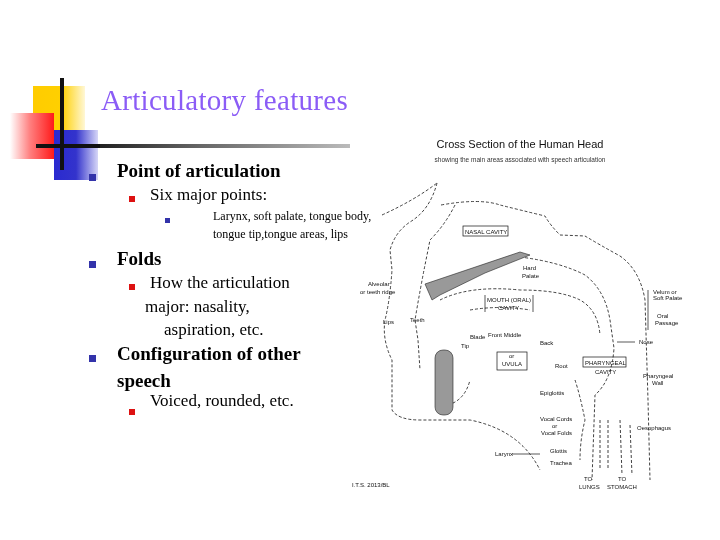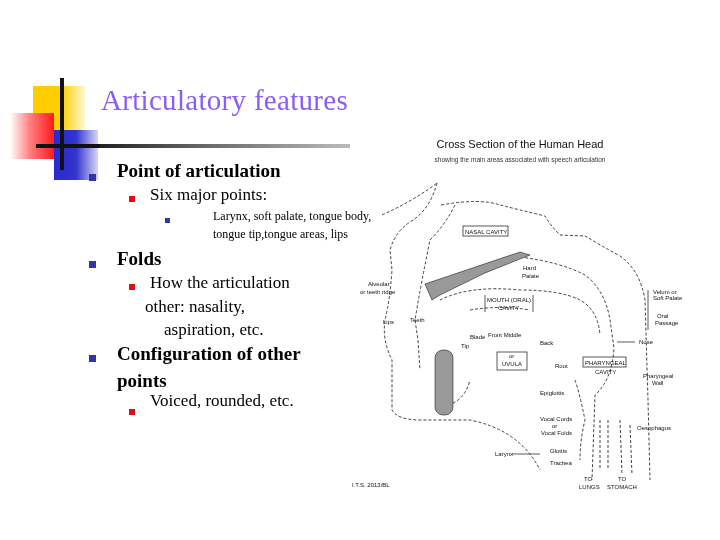--- a/index.html
+++ b/index.html
@@ -45,26 +45,26 @@
 
 <span class="mk mk3" style="left:165px;top:218px;"></span>
 <div class="b l3" style="left:181px;top:209px;">Larynx, soft palate, tongue body,</div>
 <div class="b l3" style="left:181px;top:227px;">tongue tip,tongue areas, lips</div>
 
 <span class="mk mk1" style="left:89px;top:261px;"></span>
 <div class="b l1" style="left:117px;top:248px;">Folds</div>
 
 <span class="mk mk2" style="left:129px;top:284px;"></span>
 <div class="b l2" style="left:150px;top:273px;">How the articulation</div>
-<div class="b l2" style="left:145px;top:297px;">other: nasality,</div>
+<div class="b l2" style="left:145px;top:297px;">major: nasality,</div>
 <div class="b l2" style="left:164px;top:320px;">aspiration, etc.</div>
 
 <span class="mk mk1" style="left:89px;top:355px;"></span>
 <div class="b l1" style="left:117px;top:343px;text-align:center;">Configuration of other</div>
-<div class="b l1" style="left:117px;top:370px;">points</div>
+<div class="b l1" style="left:117px;top:370px;">speech</div>
 
 <span class="mk mk2" style="left:129px;top:409px;"></span>
 <div class="b l2" style="left:150px;top:391px;">Voiced, rounded, etc.</div>
 
 <svg class="diagram" viewBox="340 130 380 380" width="380" height="380" xmlns="http://www.w3.org/2000/svg">
   <text x="520" y="148" text-anchor="middle" font-family="Liberation Sans, sans-serif" font-size="11" fill="#111">Cross Section of the Human Head</text>
   <text x="520" y="162" text-anchor="middle" font-family="Liberation Sans, sans-serif" font-size="6.5" fill="#333">showing the main areas associated with speech articulation</text>
 
   <g fill="none" stroke="#111" stroke-width="0.8" stroke-dasharray="3,2">
     <path d="M437 183 Q430 210 410 222 Q395 232 390 250 L392 270 Q390 300 385 320 Q382 340 392 360 L392 410 Q398 420 420 420 L470 420 Q520 430 540 470"></path>

